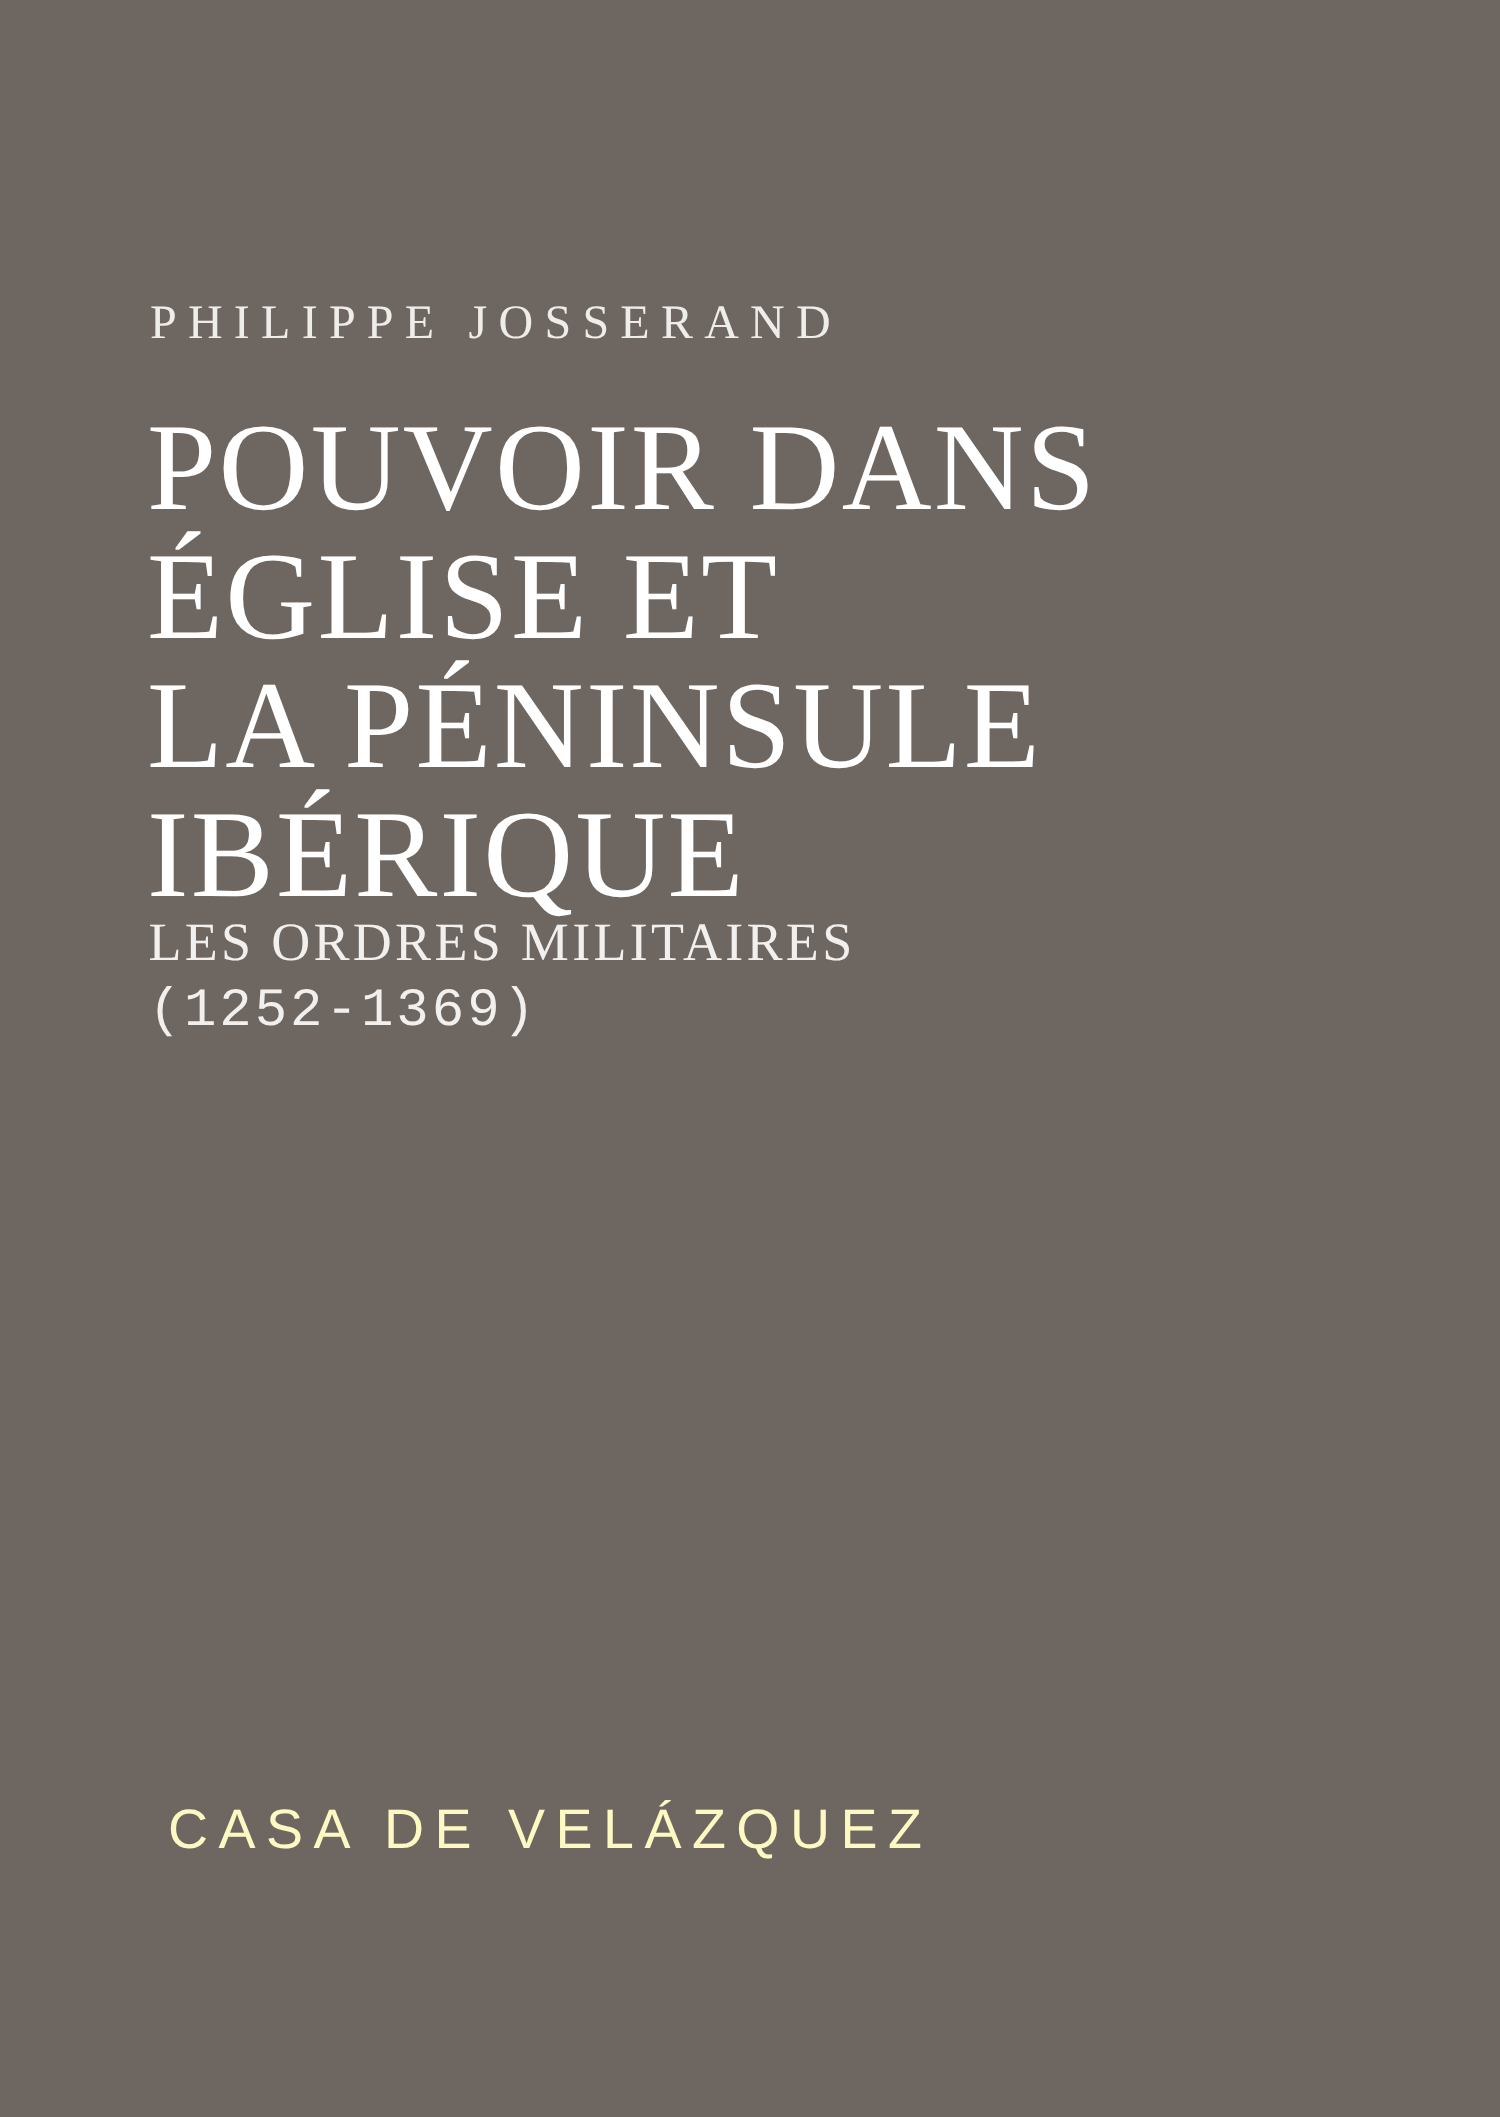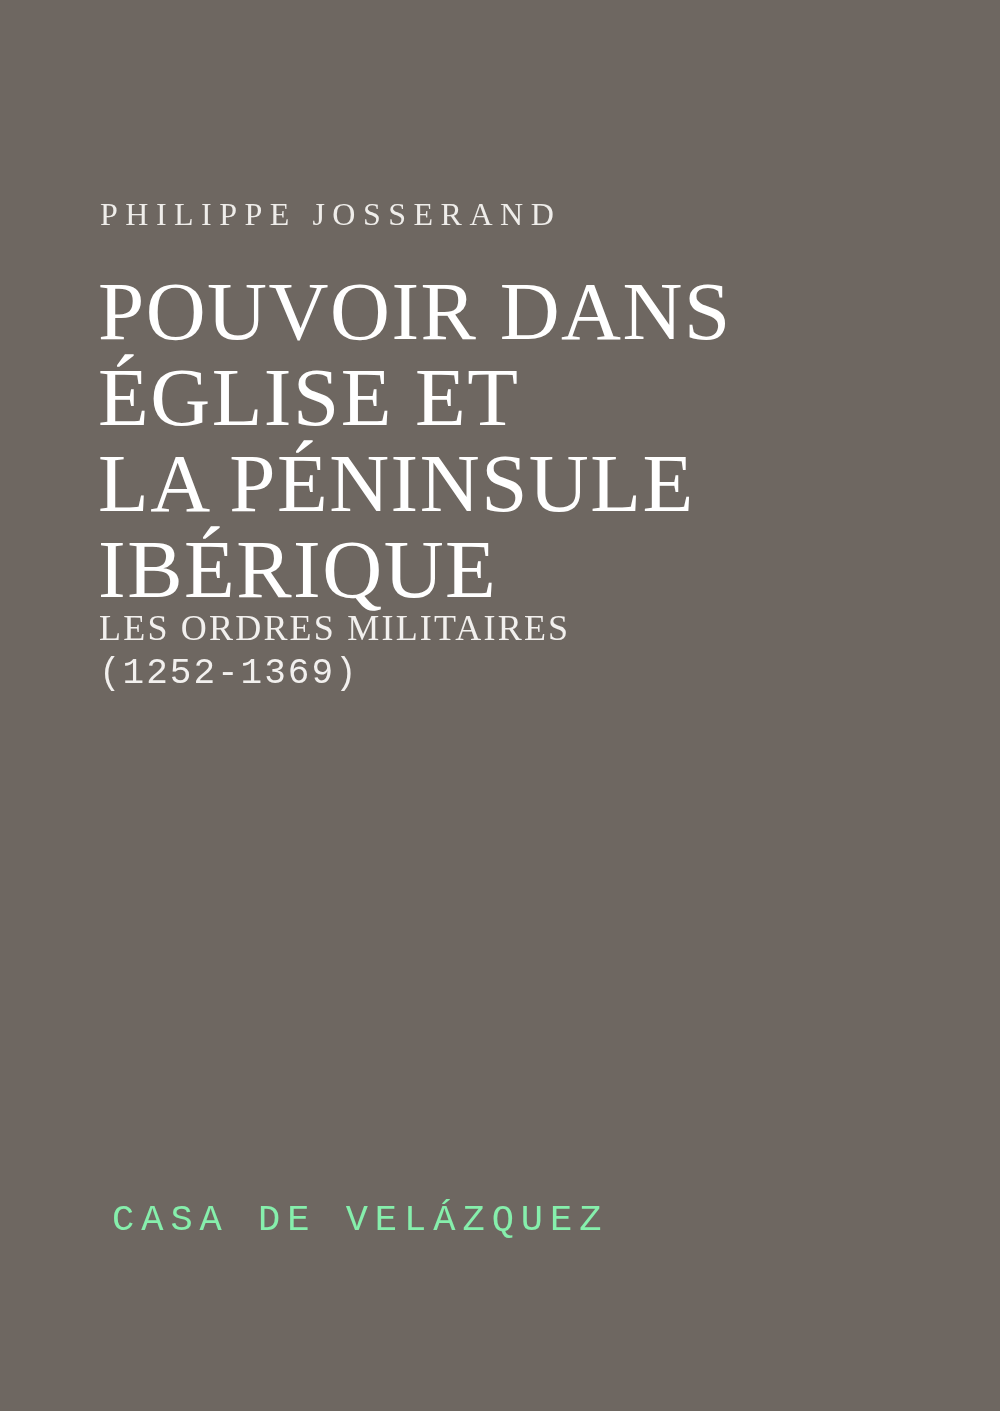--- a/index.html
+++ b/index.html
@@ -65,24 +65,24 @@
   }
   .subtitle-line.dates {
     letter-spacing: 2.0px;
     font-family: Liberation Mono, monospace;
   }
   
   .publisher {
     position: absolute;
     left: 112px;
     top: 1199px;
-    font-family: Liberation Mono, monospace;
+    font-family: Liberation Sans, sans-serif;
     font-size: 37px;
     letter-spacing: 7px;
-    color: #86efac;
+    color: #fef9c3;
     font-weight: 400;
     text-transform: uppercase;
     white-space: nowrap;
   }
 </style>
 </head>
 <body>
 
 <div id="cover">
 

